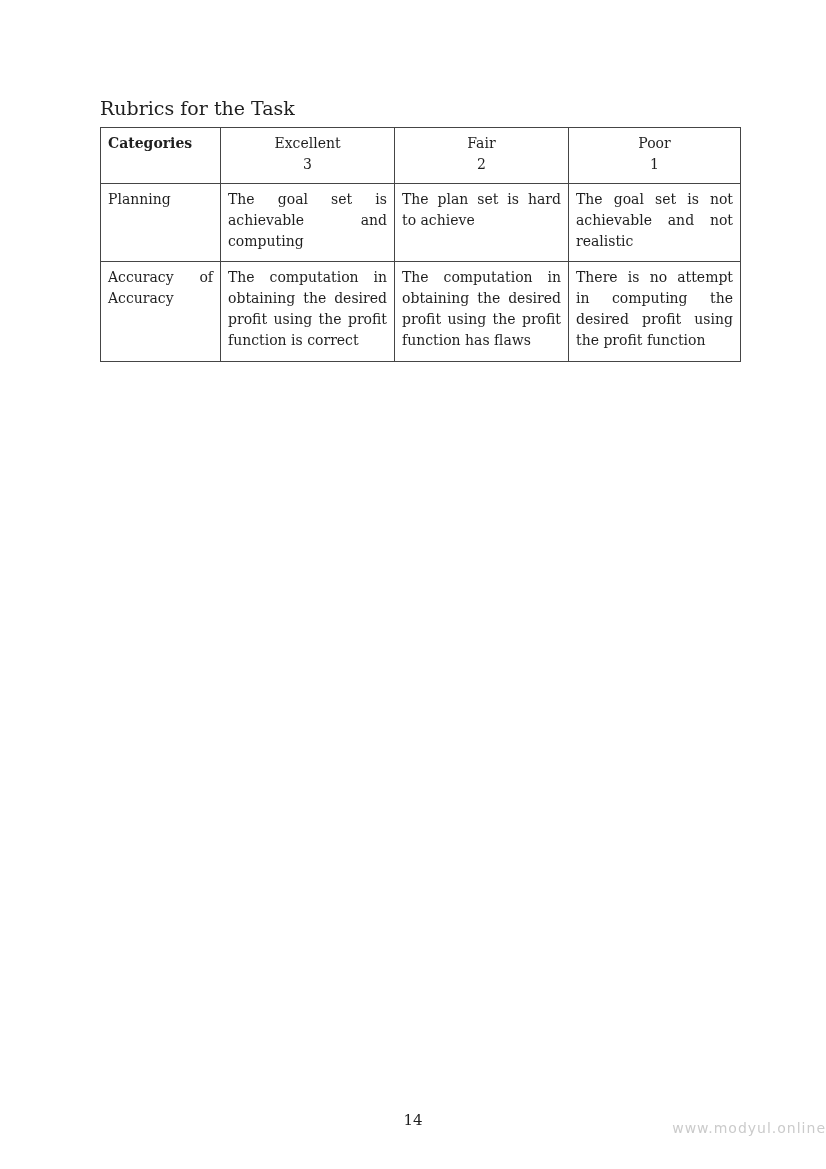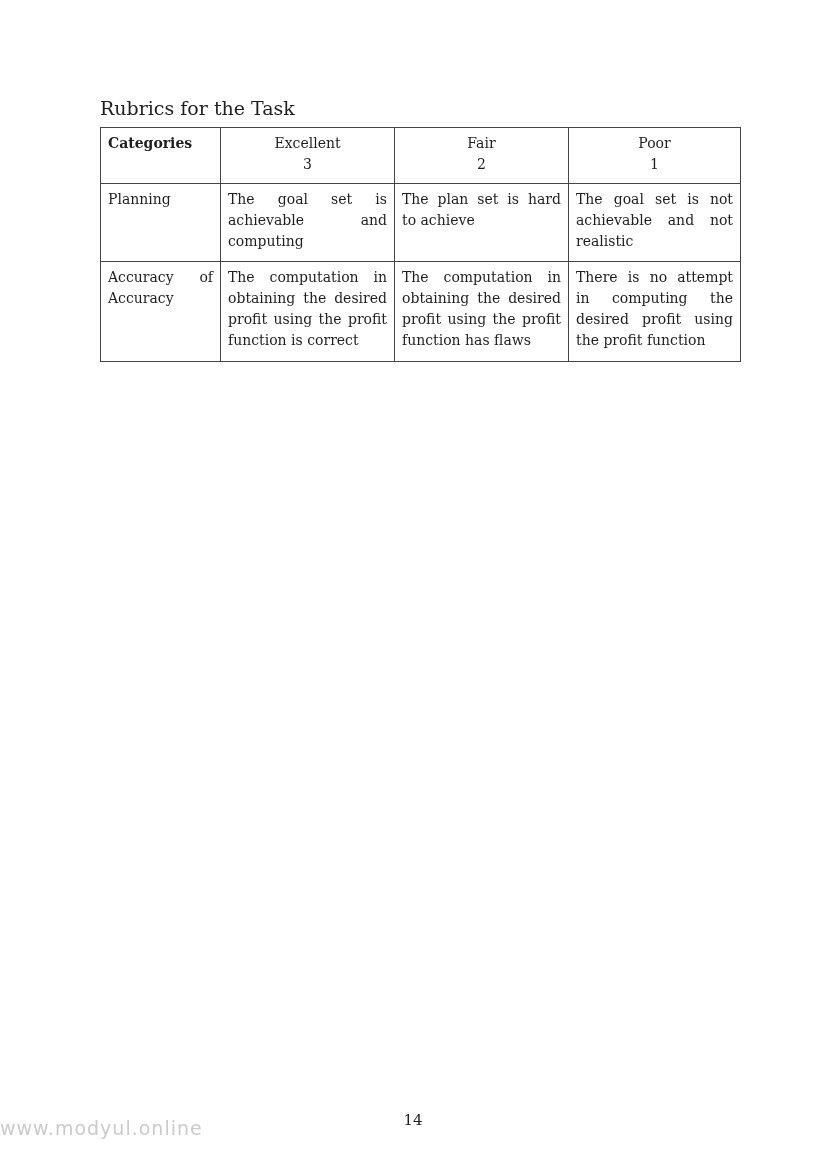--- a/index.html
+++ b/index.html
@@ -65,23 +65,23 @@
     text-align: center;
     font-size: 15px;
     line-height: 18px;
     margin-top: 15px;
   }
   .watermark {
     position: absolute;
     left: 0;
     top: 1117px;
     width: 100%;
-    text-align: left;
+    text-align: right;
     font-family: "DejaVu Sans", "Liberation Sans", sans-serif;
-    font-size: 19px;
+    font-size: 14px;
     line-height: 22px;
     letter-spacing: 1px;
     color: var(--watermark, #cbcbcb);
   }
 </style>
 </head>
 <body>
 
 <div class="doc-title">Rubrics for the Task</div>
 

